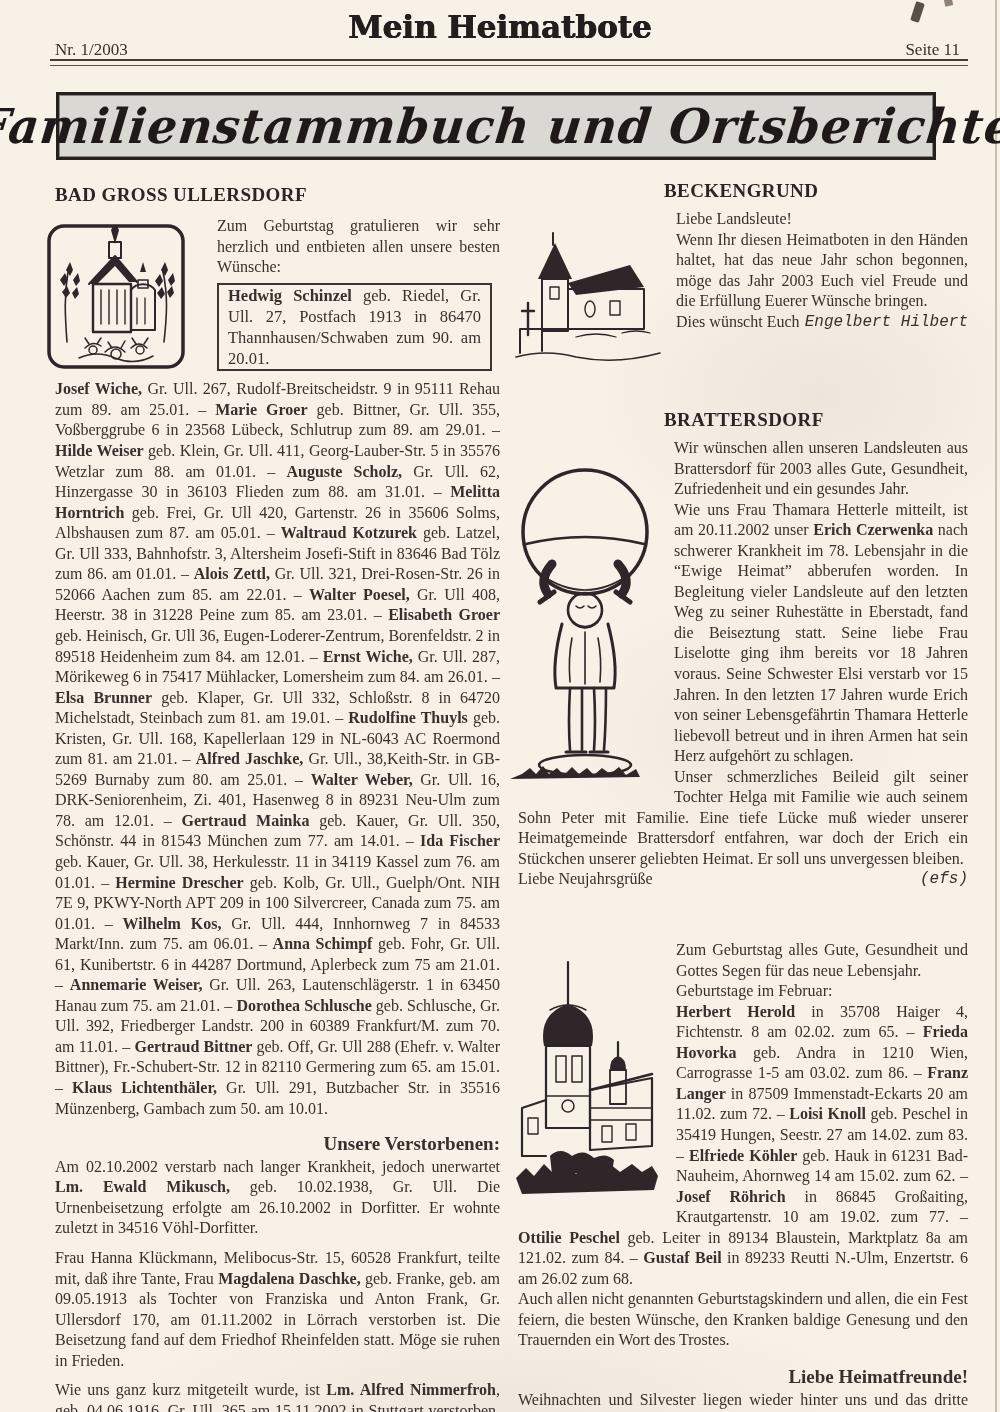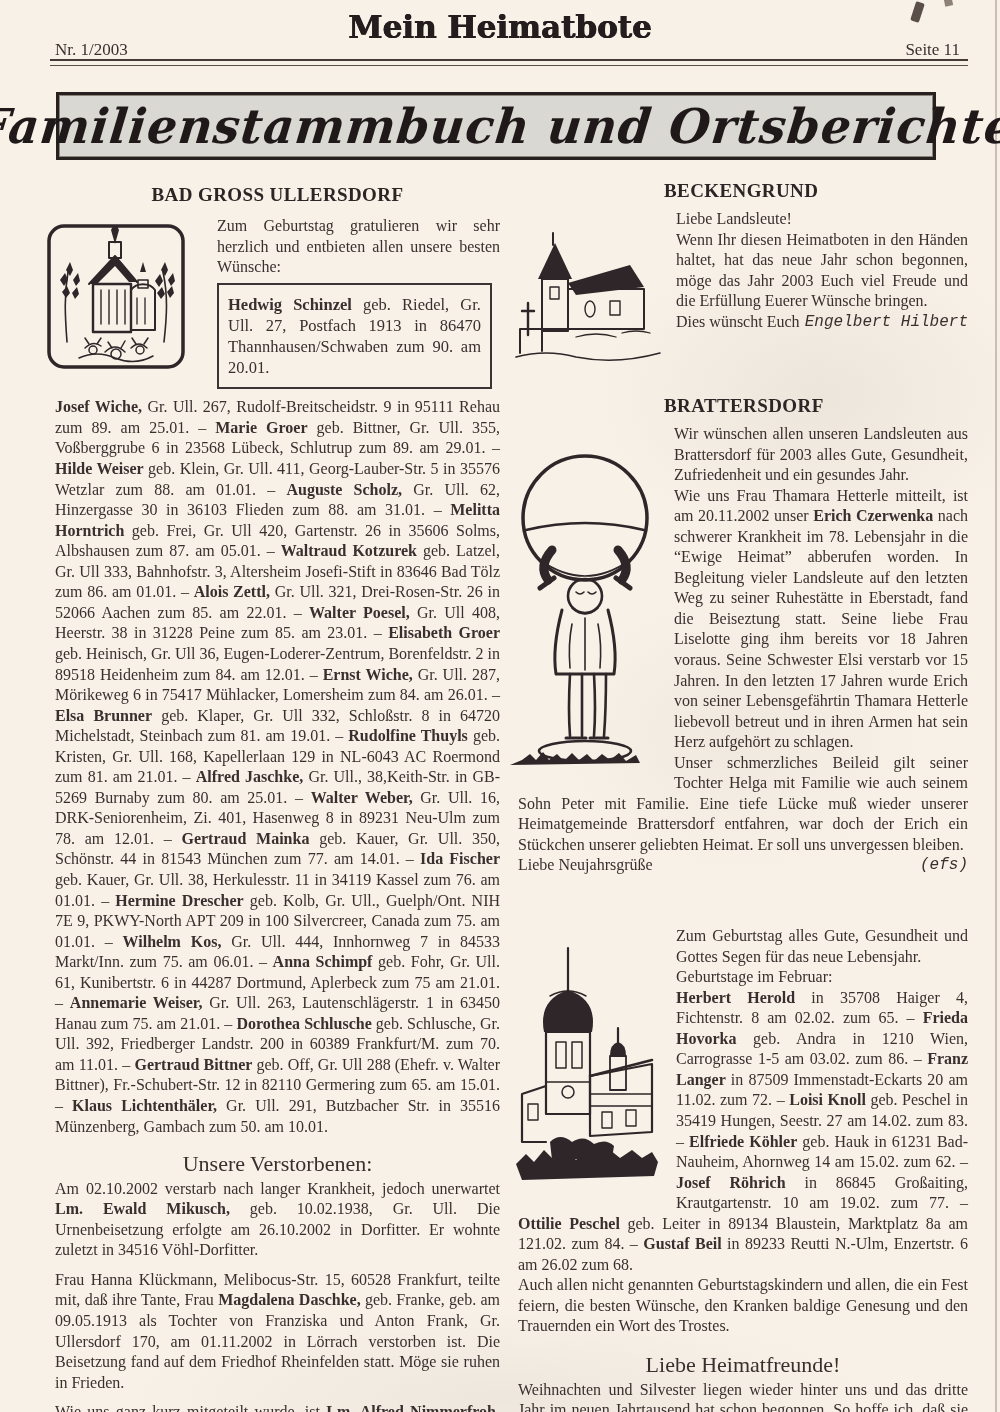--- a/index.html
+++ b/index.html
@@ -40,40 +40,40 @@
   .banner-text{
     font-family:"DejaVu Serif", serif;font-style:italic;font-weight:bold;
     font-size:47px;color:#1f191a;transform:skewX(-6deg) scaleY(1.02);
     letter-spacing:1px;white-space:nowrap;
   }
 
   .cols{display:flex;gap:18px;padding:6px 32px 0 55px;}
   .col-left{flex:0 0 445px;width:445px;}
   .col-right{flex:1;min-width:0;}
 
-  .sec-title{font-size:19px;font-weight:bold;text-align:center;margin:4px 0 10px;color:#2c2425;letter-spacing:.4px;}
+  .sec-title{font-size:19px;font-weight:bold;text-align:left;margin:4px 0 10px;color:#2c2425;letter-spacing:.4px;}
   .rsec-title{font-size:19px;font-weight:bold;margin:0 0 7px 146px;color:#2c2425;letter-spacing:.4px;}
 
   .body{font-size:16px;line-height:1.285;text-align:justify;margin:0;}
   .para{margin-top:9px;}
-  .bold-head{font-size:22px;font-weight:normal;margin:13px 0 0;line-height:1.3;text-align:center;}
-  .boxed{border:2px solid #3c3335;padding:9px 9px;margin:5px 8px 8px;overflow:hidden;}
+  .bold-head{font-size:19px;font-weight:bold;margin:13px 0 0;line-height:1.3;text-align:right;}
+  .boxed{border:2px solid #3c3335;padding:0 9px;margin:5px 8px 8px;overflow:hidden;}
   .boxed .body{font-size:16.5px;}
   .fr{float:right;font-style:italic;font-family:Liberation Mono, monospace;}
   .fl{float:left;}
   svg{display:block;}
   .ink{stroke:#2e2628;fill:none;stroke-linecap:round;stroke-linejoin:round;}
   .inkf{fill:#2e2628;stroke:none;}
 
   #emblem{margin:4px 30px 2px -10px;}
   #chapel{margin:16px 14px 2px -6px;}
   #statue{margin:14px 14px 2px -8px;}
   #bchurch{margin:10px 16px 2px -8px;}
 
-  .sec-brattersdorf{margin-top:26px;}
+  .sec-brattersdorf{margin-top:40px;}
   .sec-bladensdorf{margin-top:50px;}
   .sec-heimatfreunde{margin-top:14px;}
   .clr{clear:both;}
 </style>
 </head>
 <body>
 
 <div class="page">
   <div class="edge-line"></div>
   <div class="blot1"></div>

